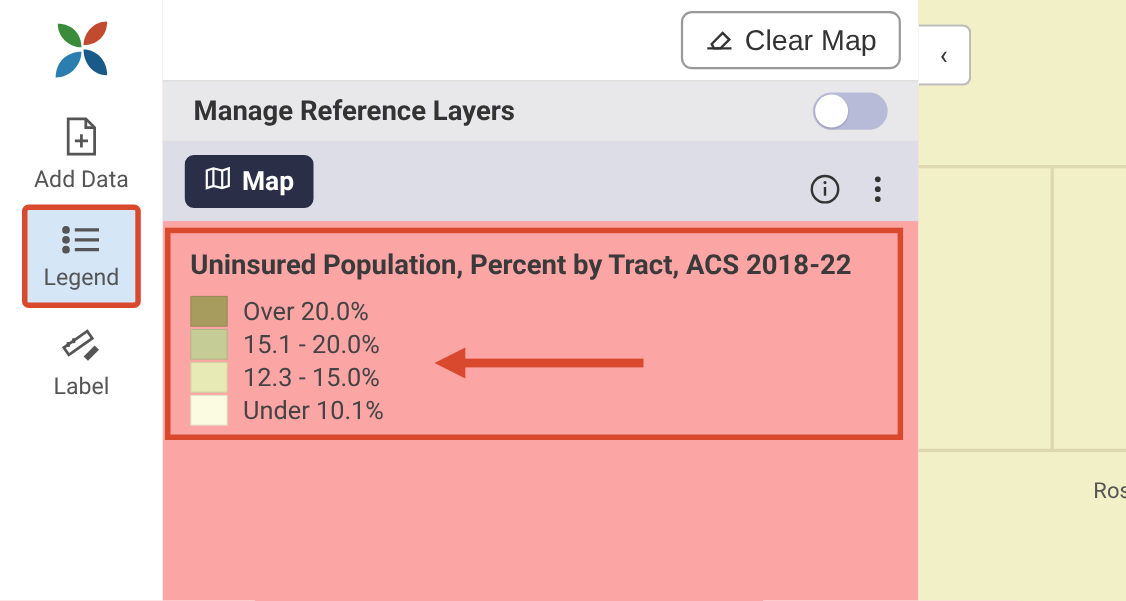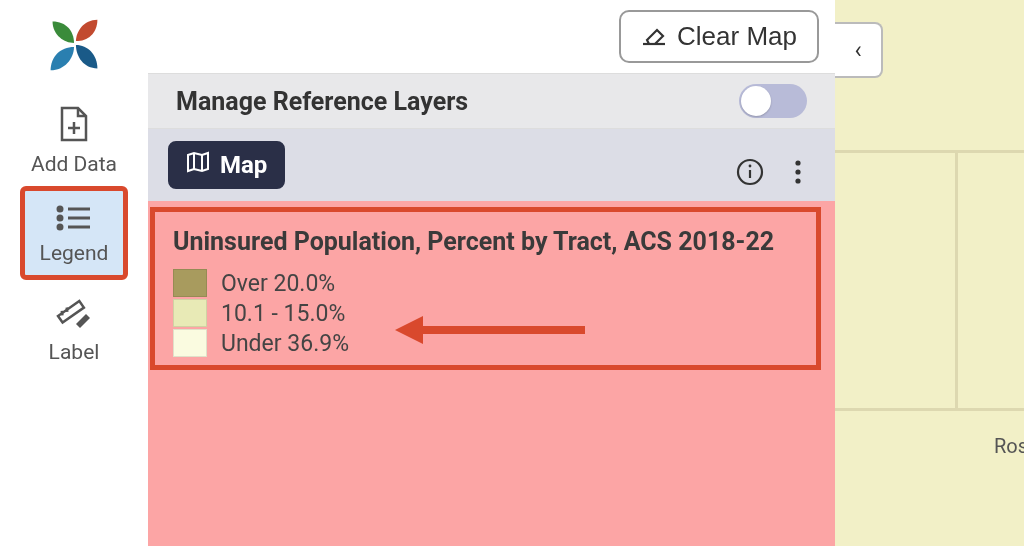--- a/index.html
+++ b/index.html
@@ -139,26 +139,30 @@
     </div>
 
     <div class="legend-box">
       <div class="legend-title">Uninsured Population, Percent by Tract, ACS 2018-22</div>
       <div class="legend-items">
           <div class="legend-item">
             <div class="swatch" style="background: rgb(168, 155, 94);"></div>
             <div class="legend-label">Over 20.0%</div>
           </div>
           <div class="legend-item">
+            <div class="swatch" style="background: rgb(197, 204, 149);"></div>
+            <div class="legend-label">15.1 - 20.0%</div>
+          </div>
+          <div class="legend-item">
             <div class="swatch" style="background: rgb(232, 234, 182);"></div>
-            <div class="legend-label">10.1 - 15.0%</div>
+            <div class="legend-label">12.3 - 15.0%</div>
           </div>
           <div class="legend-item">
             <div class="swatch" style="background: rgb(250, 251, 224);"></div>
-            <div class="legend-label">Under 36.9%</div>
+            <div class="legend-label">Under 10.1%</div>
           </div>
         </div>
       <div class="arrow">
         <div class="head"></div>
           <div class="shaft"></div>
       </div>
     </div>
   </div>
 
   <div class="map-area">

